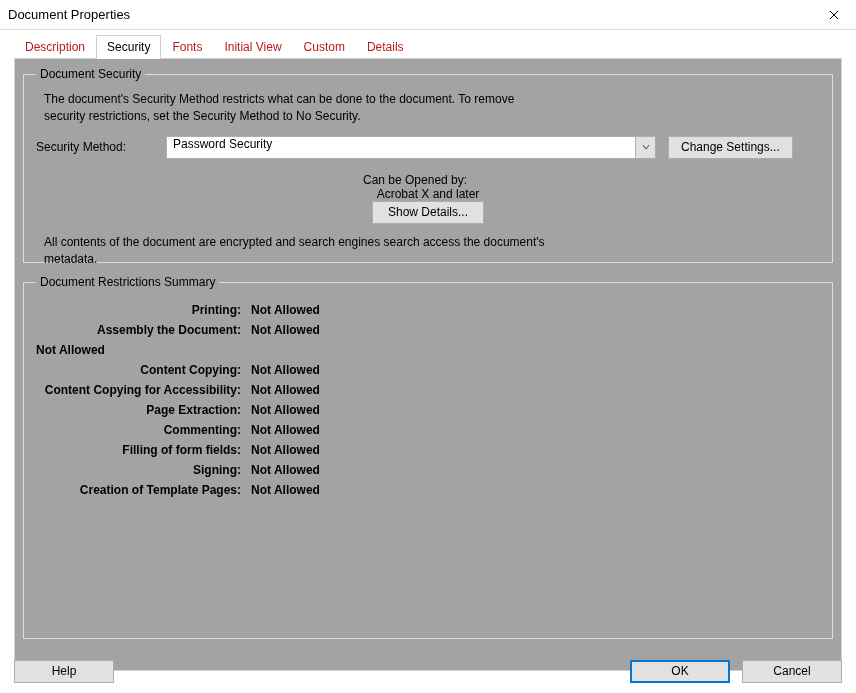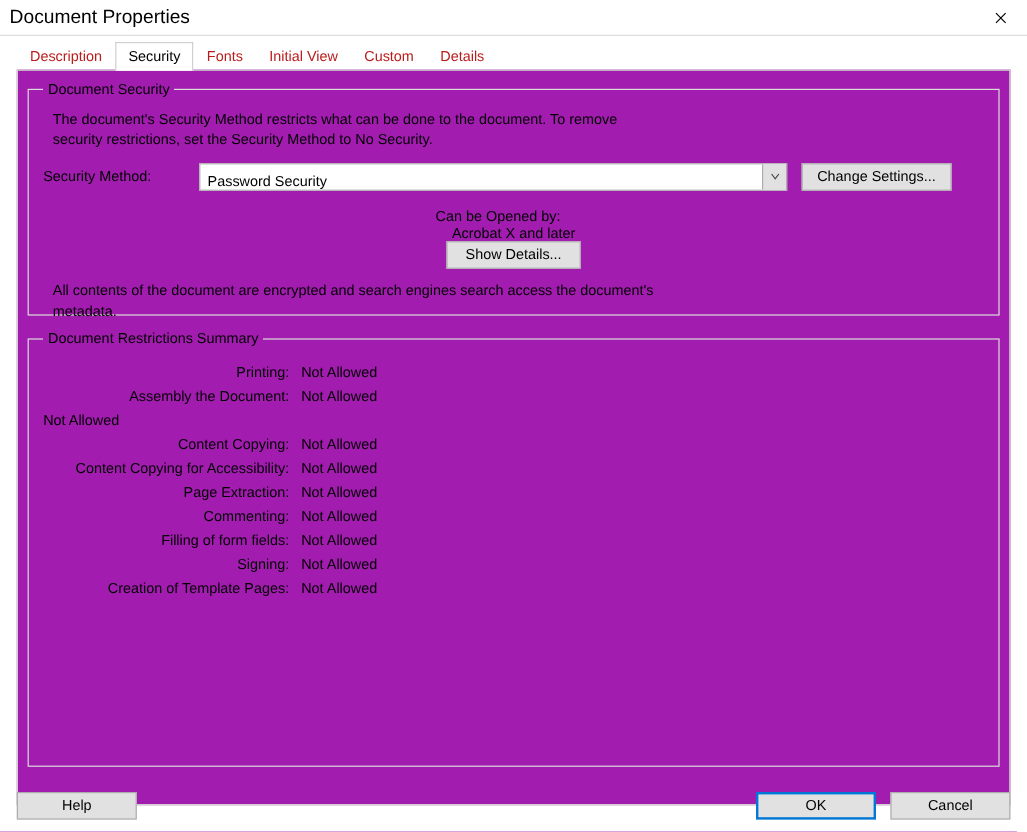--- a/index.html
+++ b/index.html
@@ -13,21 +13,21 @@
     height: 693px;
     overflow: hidden;
   }
   .titlebar {
     height: 30px;
     display: flex;
     align-items: center;
     padding: 0 0 0 8px;
     border-bottom: 1px solid #ddd;
   }
-  .titlebar .title { flex: 1; font-size: 16px; }
+  .titlebar .title { flex: 1; font-size: 13px; }
   .titlebar .close {
     width: 45px; height: 30px;
     display:flex;align-items:center;justify-content:center;
     font-size: 14px; color:#000;
   }
   .tabs {
     display:flex;
     padding: 4px 14px 0 14px;
     gap:0;
   }
@@ -44,21 +44,21 @@
     border-color: #d0d0d0;
     background: #fff;
     z-index: 2;
   }
   .tab:not(.active) { color: #b91c1c; }
   .content {
     border: 1px solid #d0d0d0;
     margin: 0 14px 0 14px;
     height: 613px;
     position: relative;
-    background: #a21caf;
+    background: #a3a3a3;
   }
   fieldset.group {
     border: 1px solid #dcdcdc;
     margin: 8px 8px 12px 8px;
     padding: 8px 12px 14px 12px;
   }
   fieldset.group > legend {
     font-size: 12px;
     padding: 0 4px;
     color: #000;
@@ -72,21 +72,21 @@
   .row .lbl {
     width: 130px;
     padding-right: 10px;
   }
   .combo {
     flex:1;
     height: 23px;
     border: 1px solid #adadad;
     background: #fff;
     display:flex;
-    align-items:flex-end;
+    align-items:flex-start;
     padding: 0 4px 0 6px;
     position: relative;
   }
   .combo .arrowbtn {
     position:absolute; right:0; top:0; bottom:0; width:20px;
     display:flex;align-items:center;justify-content:center;
     border-left:1px solid #adadad;
     background:#e1e1e1;
   }
   .btn {
@@ -98,20 +98,21 @@
     padding: 0 12px;
     font: inherit;
     cursor: default;
   }
   .btn.primary { border: 2px solid #0078d7; background:#e1e1e1; }
   .sideactions { display:flex; flex-direction:column; gap:12px; margin-left:12px; }
   .restrictions { }
   .restrictions .kv {
     display:flex;
     margin: 6px 0;
+    font-weight: bold;
   }
   .restrictions .k {
     width: 215px;
     text-align: right;
     padding-right: 10px;
   }
   .restrictions .v { }
   .bottombar {
     position: absolute;
     left:0; right:0; bottom:0;

